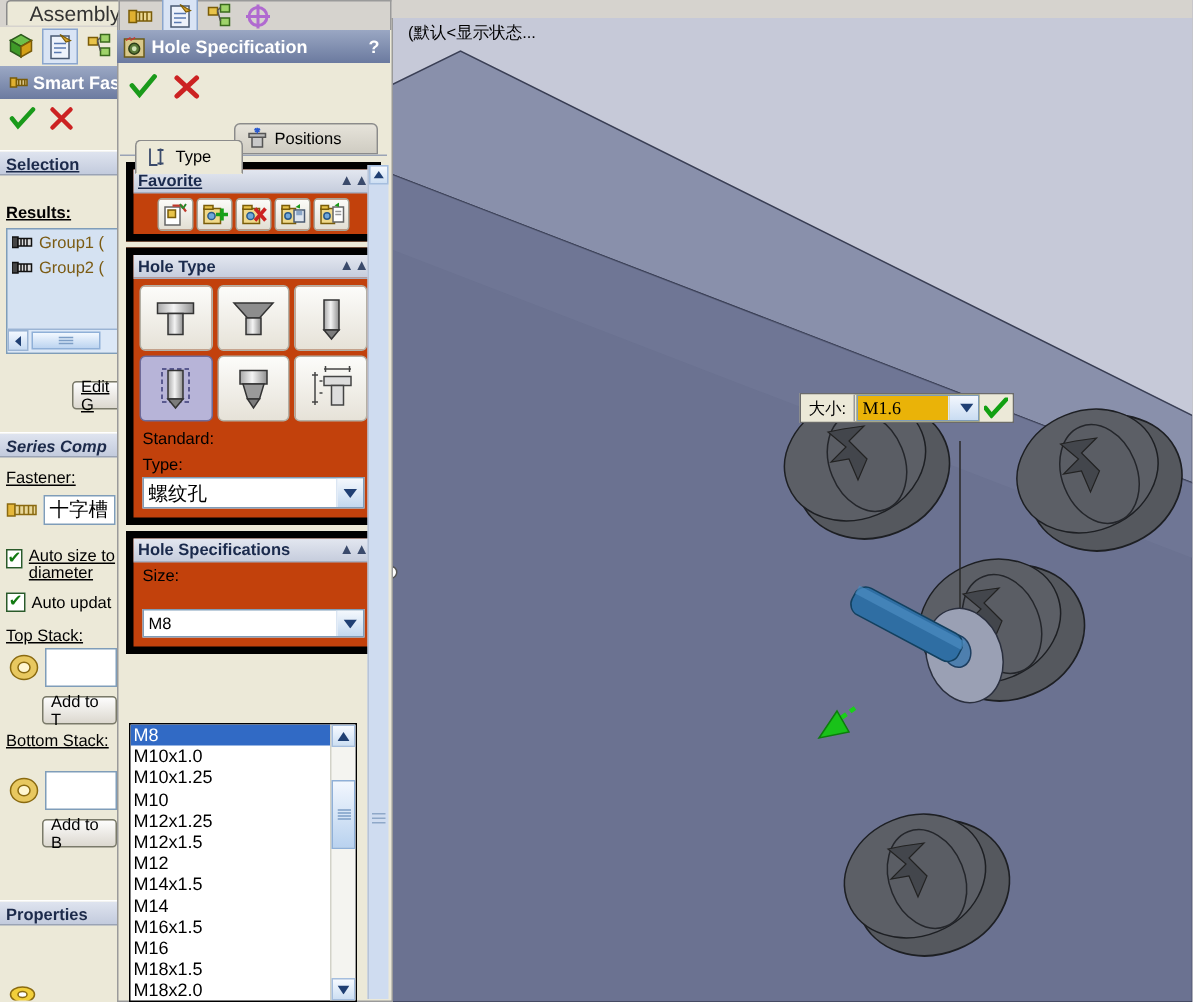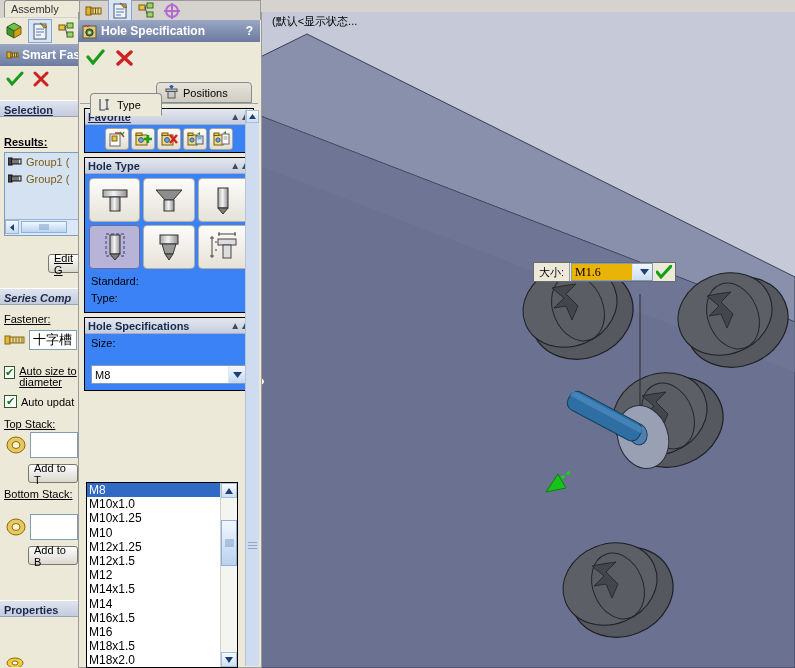--- a/index.html
+++ b/index.html
@@ -32,21 +32,21 @@
   #size-callout .cl-combo span{padding-left:3px;font-family:"Liberation Serif","DejaVu Serif",serif;font-size:12px;}
   #size-callout .cl-arrow{position:absolute;right:0;top:0;width:16px;height:16px;
     background:linear-gradient(#f3f7fd,#c9dcf2);border-left:1px solid #dbe6f3;
     display:flex;align-items:center;justify-content:center;}
   #size-callout .cl-ok{width:22px;height:18px;display:flex;align-items:center;justify-content:center;background:#ece9d8;}
 
   
   #back-panel{left:0;top:0;width:262px;height:668px;background:#ece9d8;}
   .bp-tabbar{position:absolute;left:0;top:0;width:262px;height:18px;background:#d6d3ce;}
   .bp-tab{position:absolute;top:0;height:17px;background:#ece9d8;border:1px solid #8b8b8b;border-bottom:none;
-      border-radius:3px 3px 0 0;font-size:11px;display:flex;align-items:center;padding:0 6px;box-sizing:border-box;color:#333;}
+      border-radius:3px 3px 0 0;font-size:14px;display:flex;align-items:center;padding:0 6px;box-sizing:border-box;color:#333;justify-content:center;}
   .bp-toolrow{position:absolute;left:0;top:18px;width:262px;height:26px;background:#ece9d8;
       border-bottom:1px solid #b5b2a8;}
   .tbtn{width:24px;height:24px;box-sizing:border-box;display:inline-flex;align-items:center;justify-content:center;}
   .tbtn.sel{border:1px solid #8ba6cd;background:#d9e4f5;}
 
   #pm-title-back{left:0;top:44px;width:262px;height:22px;
       background:linear-gradient(#9ba8c4,#6c7ba0);display:flex;align-items:center;
       color:#fff;font-weight:bold;font-size:12px;padding-left:4px;box-sizing:border-box;}
   #pm-okrow-back{left:0;top:66px;width:262px;height:26px;background:#ece9d8;display:flex;align-items:center;gap:8px;padding-left:6px;box-sizing:border-box;}
 
@@ -78,21 +78,21 @@
 
   .tabstrip{position:absolute;left:80px;top:80px;width:178px;height:24px;}
   .tabitem{position:absolute;top:0;height:23px;box-sizing:border-box;border:1px solid #8b8b8b;
      border-radius:4px 4px 0 0;display:flex;align-items:center;gap:4px;padding:0 7px;font-size:11px;}
   .tabitem.active{background:#ece9d8;border-bottom:1px solid #ece9d8;z-index:3;}
   .tabitem.inactive{background:linear-gradient(#e6e3da,#cfccc2);top:2px;height:21px;}
 
   .panelbody{position:absolute;left:80px;top:103px;width:178px;height:563px;
      background:#ece9d8;border-top:1px solid #9aa3b5;box-sizing:border-box;}
 
-  .group{margin:4px 4px 0 4px;border:1px solid #000000;background:#3b82f6;}
+  .group{margin:4px 4px 0 4px;border:5px solid #000000;background:#c2410c;}
   .grp-head{height:16px;background:linear-gradient(#e3e7f0,#c6cddd);border-bottom:1px solid #a7aec0;
      display:flex;align-items:center;justify-content:space-between;font-weight:bold;font-size:11px;
      color:#1a2a4c;padding:0 3px;box-sizing:border-box;}
   .chev{font-size:10px;color:#3a4a6b;}
 
   .favbar{display:flex;gap:2px;justify-content:center;padding:3px 0 2px 0;}
   .favbtn{width:24px;height:22px;border:1px solid #a8a498;border-radius:3px;background:linear-gradient(#fbfbf8,#e2ded3);
      display:flex;align-items:center;justify-content:center;box-sizing:border-box;}
 
   .combo{height:19px;background:#fff;border:1px solid #7f9db9;box-sizing:border-box;
@@ -603,20 +603,28 @@
         </svg>
       </div>
     </div>
     <div style="padding:0 6px 6px 6px;">
       <div class="lbl" style="margin:2px 0 2px 0;">
         <span>Standard:</span>
       </div>
       <div class="lbl" style="margin:5px 0 2px 0;">
         <span>Type:</span>
       </div>
+      <div class="combo" style="height:21px;font-size:13px;">
+        <span>螺纹孔</span>
+        <span class="arrow">
+          <svg width="9" height="6" viewBox="0 0 9 6">
+              <path d="M0 0 L4.5 6 L9 0 Z" fill="#1f3f73"></path>
+            </svg>
+        </span>
+      </div>
     </div>
   </div>
 
   <div class="group">
     <div class="grp-head">
       <span><span>Hole Specifications</span></span>
       <span class="chev">▲▲</span>
     </div>
     <div style="padding:3px 6px 6px 6px;">
       <div class="lbl" style="margin-bottom:16px;">

